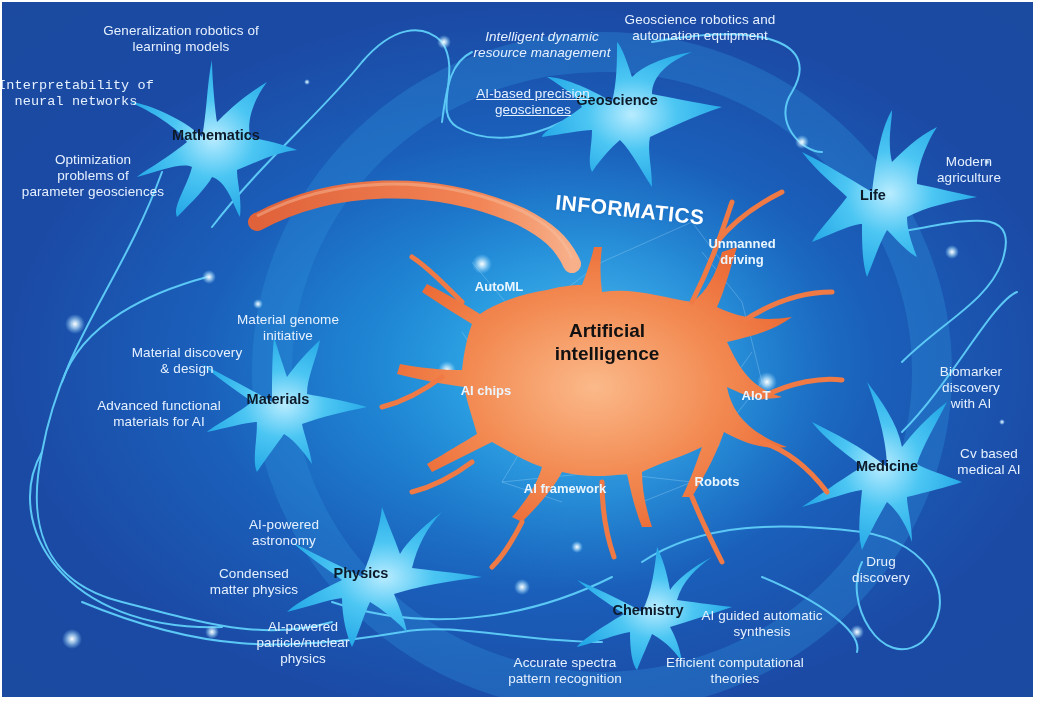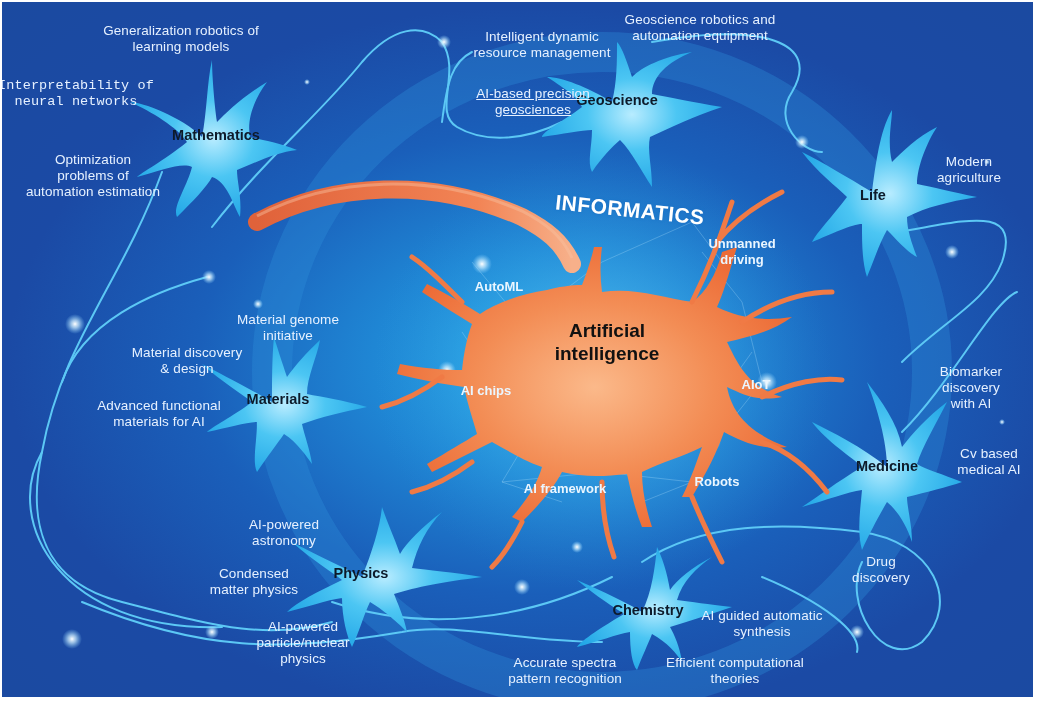--- a/index.html
+++ b/index.html
@@ -146,21 +146,21 @@
     <div>Artificial</div>
     <div>intelligence</div>
   </div>
 
   <div class="ai-lbl" style="left:497px; top:285px;">AutoML</div>
   <div class="ai-lbl" style="left:740px; top:250px;">
     <div>Unmanned</div>
     <div>driving</div>
   </div>
   <div class="ai-lbl" style="left:484px; top:389px;">AI chips</div>
-  <div class="ai-lbl" style="left:754px; top:383px;">AIoT</div>
+  <div class="ai-lbl" style="left:754px; top:394px;">AIoT</div>
   <div class="ai-lbl" style="left:563px; top:487px;">AI framework</div>
   <div class="ai-lbl" style="left:715px; top:480px;">Robots</div>
 
   <div class="hub" style="left:214px; top:133px;">Mathematics</div>
   <div class="hub" style="left:615px; top:98px;">Geoscience</div>
   <div class="hub" style="left:871px; top:193px;">Life</div>
   <div class="hub" style="left:276px; top:397px;">Materials</div>
   <div class="hub" style="left:885px; top:464px;">Medicine</div>
   <div class="hub" style="left:359px; top:571px;">Physics</div>
   <div class="hub" style="left:646px; top:608px;">Chemistry</div>
@@ -169,24 +169,24 @@
     <div>Generalization robotics of</div>
     <div>learning models</div>
   </div>
   <div class="lbl" style="left:74px; top:92px;font-family:Liberation Mono, monospace;">
     <div>Interpretability of</div>
     <div>neural networks</div>
   </div>
   <div class="lbl" style="left:91px; top:174px;">
     <div>Optimization</div>
     <div>problems of</div>
-    <div>automation estimation</div>
-  </div>
-
-  <div class="lbl" style="left:540px; top:43px;">
+    <div>parameter geosciences</div>
+  </div>
+
+  <div class="lbl" style="left:540px; top:43px;font-style:italic;">
     <div>Intelligent dynamic</div>
     <div>resource management</div>
   </div>
   <div class="lbl" style="left:698px; top:26px;">
     <div>Geoscience robotics and</div>
     <div>automation equipment</div>
   </div>
   <div class="lbl" style="left:531px; top:100px;text-decoration:underline;">
     <div>AI-based precision</div>
     <div>geosciences</div>

